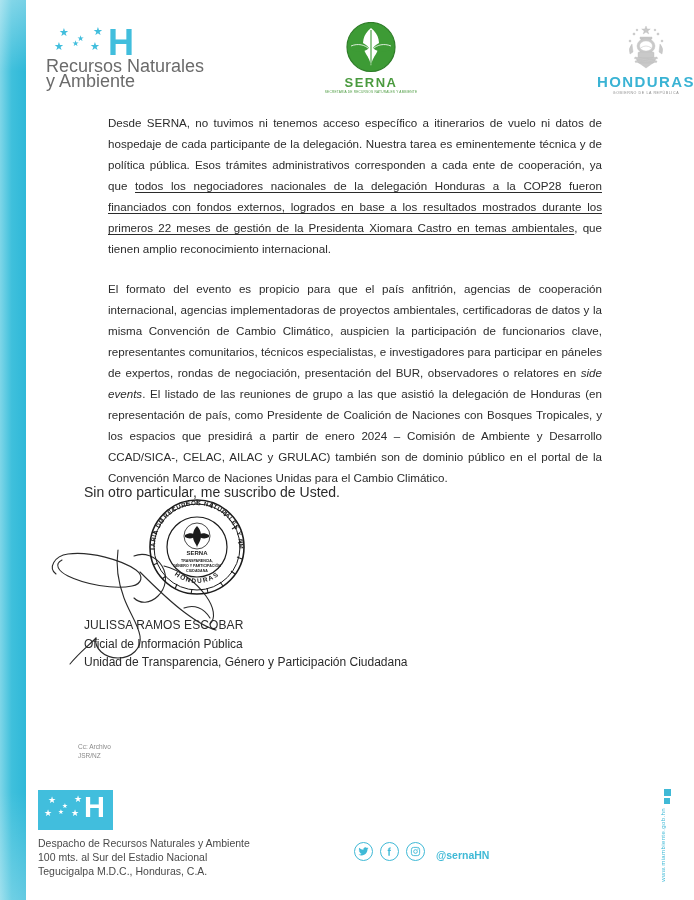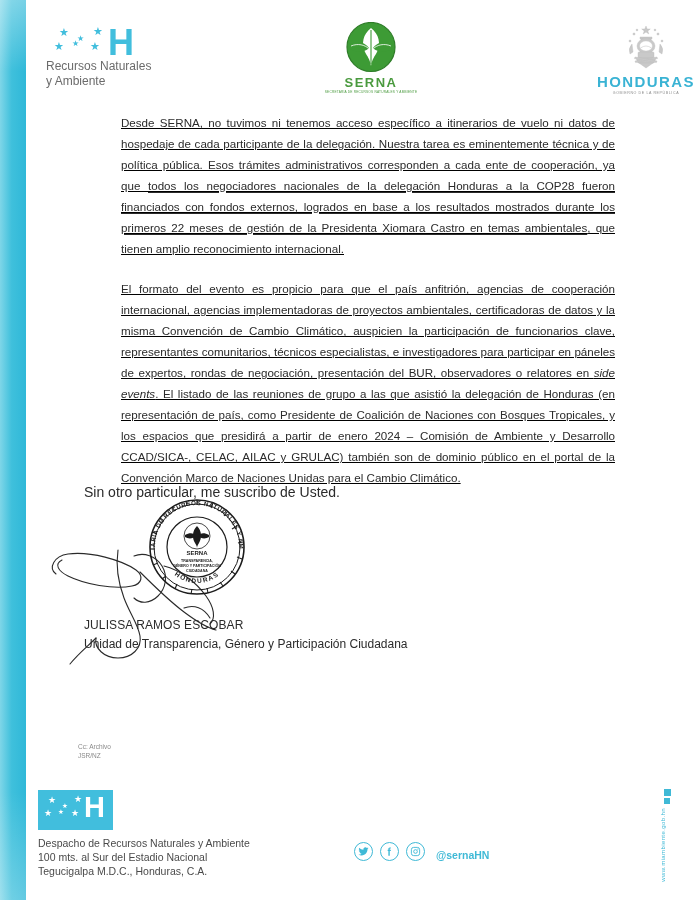--- a/index.html
+++ b/index.html
@@ -64,21 +64,21 @@
     position: absolute;
     left: 62px; top: -4px;
     font-size: 36px;
     font-weight: bold;
     color: #41bedd;
     font-family: "Liberation Sans", sans-serif;
     letter-spacing: -1px;
   }
   .logo-caption {
     margin-top: 5px;
-    font-size: 12px;
+    font-size: 18px;
     line-height: 14.5px;
     color: #6b6b6b;
     font-family: "Liberation Sans", sans-serif;
   }
 
   
   .logo-center {
     position: absolute;
     left: 295px; top: 22px;
     width: 100px;
@@ -117,23 +117,22 @@
   .logo-right .hon-sub {
     font-size: 3.6px;
     color: #8b8b8b;
     letter-spacing: 0.6px;
     margin-top: 1px;
   }
 
   
   .body-wrap {
     position: absolute;
-    left: 121px; top: 112px;
+    left: 108px; top: 112px;
     width: 494px;
-    text-decoration: underline;
   }
   p.para {
     font-family: "Liberation Sans", sans-serif;
     font-size: 11.6px;
     line-height: 21px;
     color: #2b2b2b;
     text-align: justify;
     text-justify: inter-word;
     margin-bottom: 19px;
   }
@@ -394,20 +393,21 @@
       <path d="M12 -1 C7 -4 3 -3 1 0 C4 3 9 3 12 1 Z" fill="#1c1c1c"></path>
     </g>
     <text x="55" y="63" text-anchor="middle" font-family="Liberation Sans, sans-serif" font-size="6" font-weight="bold" fill="#1c1c1c">SERNA</text>
     <text x="55" y="70" text-anchor="middle" font-family="Liberation Sans, sans-serif" font-size="3.6" font-weight="bold" fill="#1c1c1c">TRANSPARENCIA,</text>
     <text x="55" y="75" text-anchor="middle" font-family="Liberation Sans, sans-serif" font-size="3.6" font-weight="bold" fill="#1c1c1c">GÉNERO Y PARTICIPACIÓN</text>
     <text x="55" y="80" text-anchor="middle" font-family="Liberation Sans, sans-serif" font-size="3.6" font-weight="bold" fill="#1c1c1c">CIUDADANA</text>
   </svg>
 
   <div class="sig-block">
     <div class="nm">JULISSA RAMOS ESCOBAR</div>
+    <div>Oficial de Información Pública</div>
     <div>Unidad de Transparencia, Género y Participación Ciudadana</div>
   </div>
 
   <div class="cc-block">
     <div>Cc: Archivo</div>
     <div>JSR/NZ</div>
   </div>
 
   <div class="footer">
     <div class="footer-logo">

